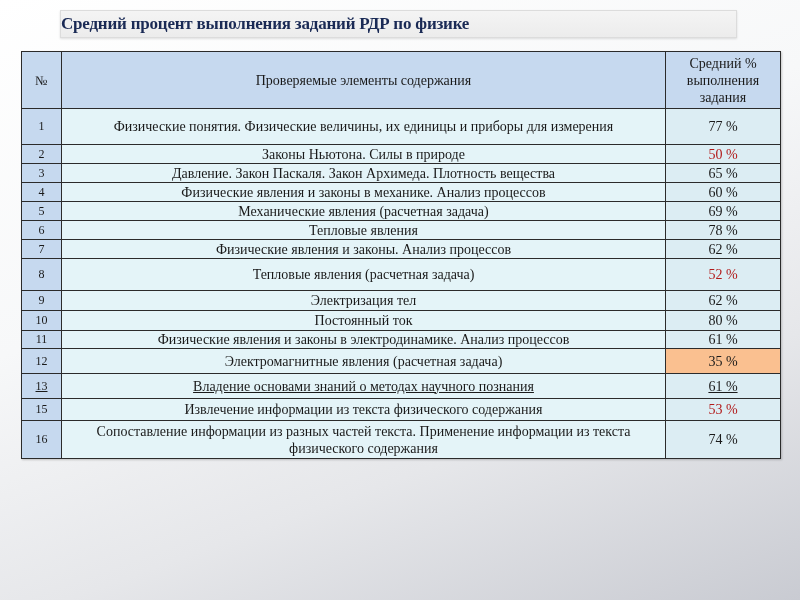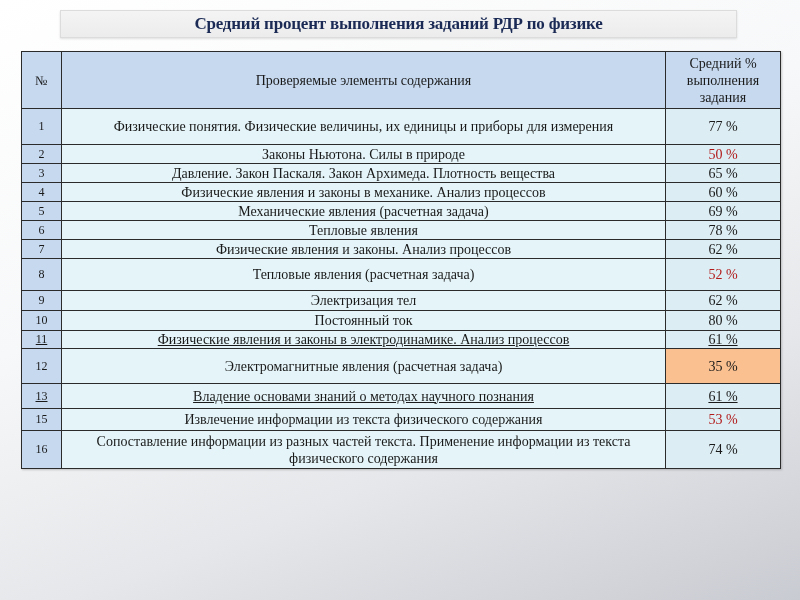--- a/index.html
+++ b/index.html
@@ -6,21 +6,21 @@
     body {
       width: 800px; height: 600px; overflow: hidden; position: relative;
       background: linear-gradient(160deg, #ffffff 0%, #f7f8f9 40%, #e6e7ea 70%, #c9cbd2 100%);
       font-family: "Liberation Serif", serif;
     }
     .title-box {
       position: absolute; left: 60px; top: 10px; width: 677px; height: 28px;
       background: linear-gradient(#f4f4f4, #ececec);
       border: 1px solid #dcdcdc;
       box-shadow: 0 1px 2px rgba(0,0,0,0.12);
-      display: flex; align-items: center; justify-content: center;
+      display: flex; align-items: center; justify-content: flex-start;
       box-sizing: border-box;
     }
     .title-text {
       font-weight: bold; font-size: 17px; color: #1a2a55;
       letter-spacing: -0.2px;
     }
     table.data {
       position: absolute; left: 21px; top: 51px; width: 760px;
       border-collapse: collapse;
       font-size: 14px; color: #1a1a1a;
@@ -105,26 +105,26 @@
       <tr style="height: 20px;">
         <td class="num">9</td>
         <td class="content">Электризация тел</td>
         <td class="pct">62 %</td>
       </tr>
       <tr style="height: 20px; margin-left: 37px;">
         <td class="num">10</td>
         <td class="content">Постоянный ток</td>
         <td class="pct">80 %</td>
       </tr>
-      <tr style="height: 18px; text-decoration: underline;">
+      <tr style="height: 18px;">
         <td class="num">11</td>
         <td class="content">Физические явления и законы в электродинамике. Анализ процессов</td>
         <td class="pct">61 %</td>
       </tr>
-      <tr style="height: 35px;">
+      <tr style="height: 25px;">
         <td class="num">12</td>
         <td class="content">Электромагнитные явления (расчетная задача)</td>
         <td class="pct critical">35 %</td>
       </tr>
       <tr style="height: 25px; text-decoration: underline;">
         <td class="num">13</td>
         <td class="content">Владение основами знаний о методах научного познания</td>
         <td class="pct">61 %</td>
       </tr>
       <tr style="height: 22px; padding-left: 22px;">

